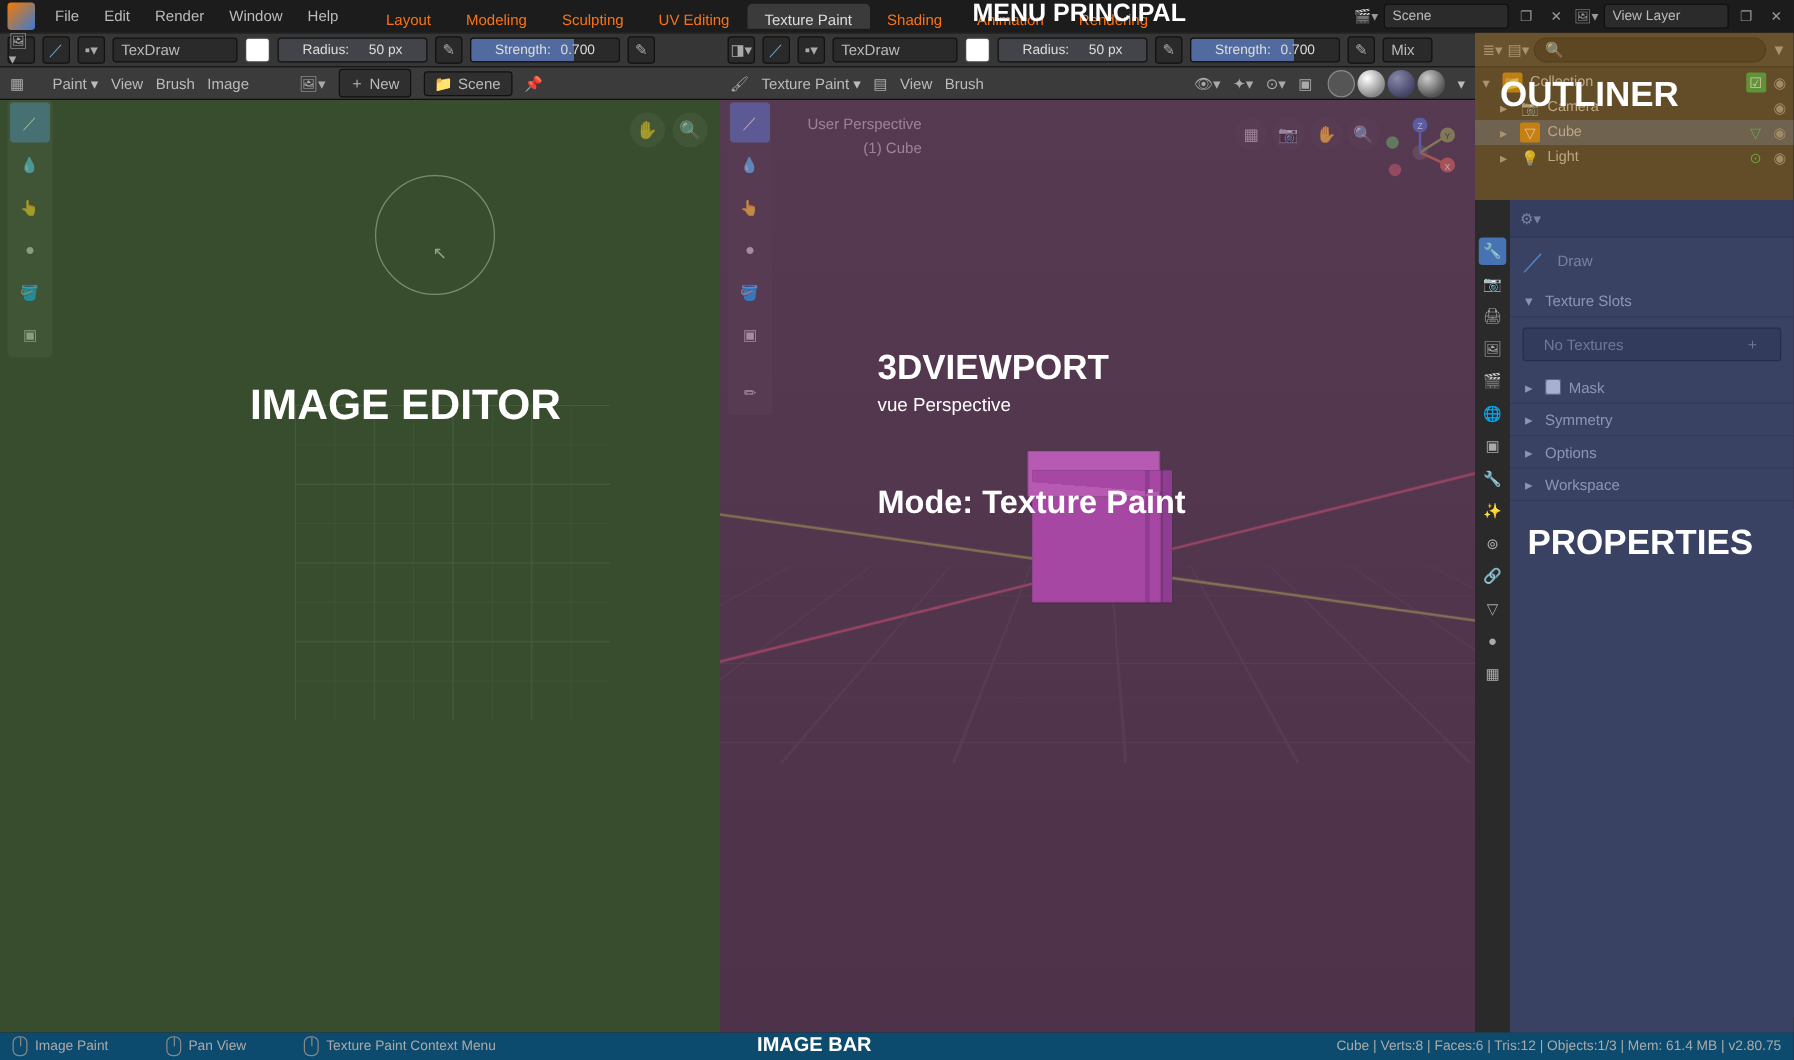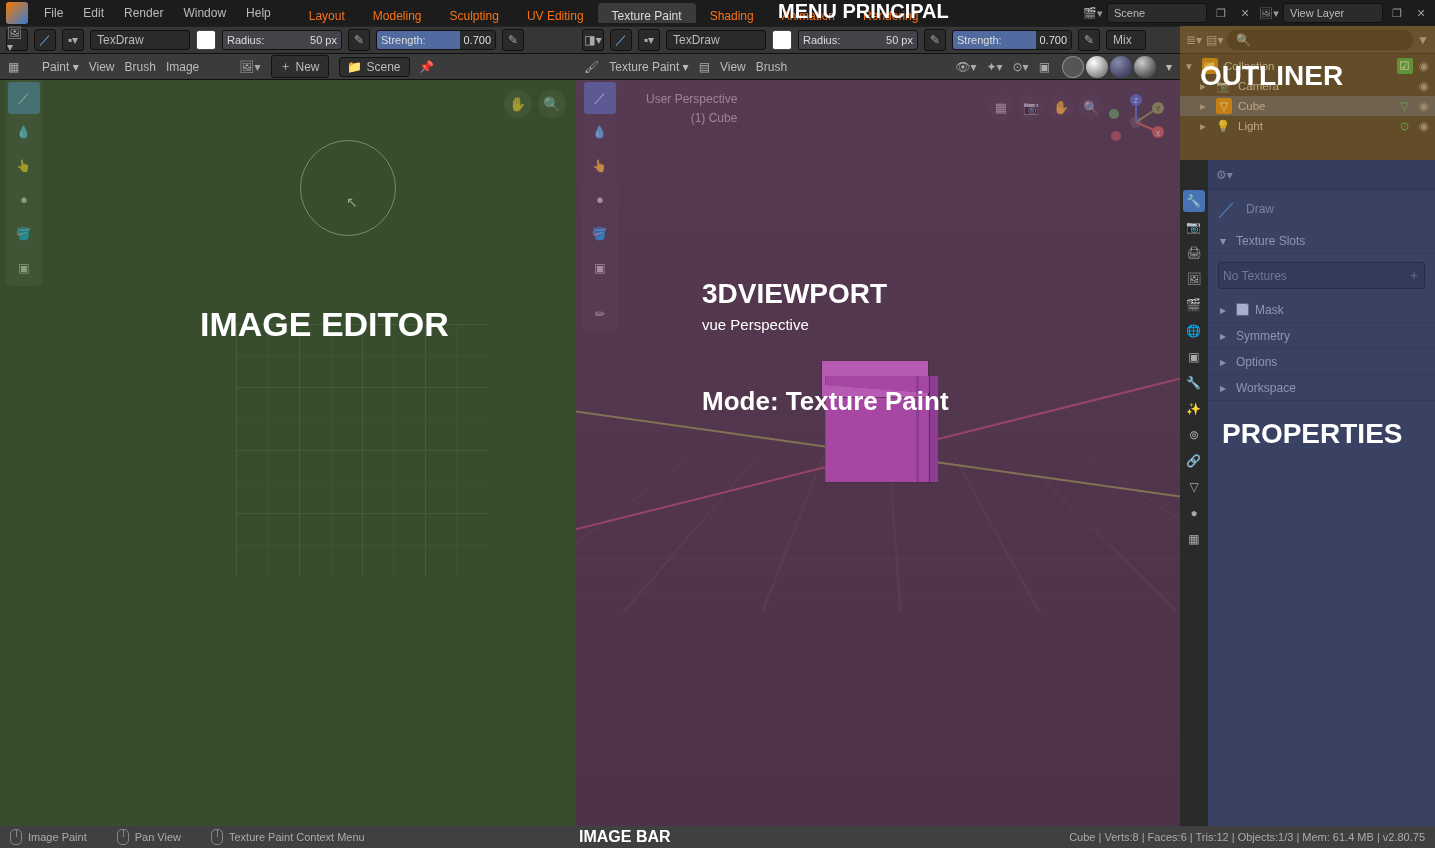--- a/index.html
+++ b/index.html
@@ -16,21 +16,21 @@
 .iconbtn { width: 20px; height: 20px; display: flex; align-items: center; justify-content: center; font-size: 11px; color: #999; }
 
 
 .overlay-label { position: absolute; font-weight: 800; color: #fff; z-index: 60; }
 
 
 .brush-row { position: absolute; top: 26px; height: 28px; display: flex; align-items: center; gap: 6px; padding: 0 6px; background: #363636; border-top: 1px solid #222; border-bottom: 1px solid #111; }
 .brush-row .knob { width: 22px; height: 22px; background: #2a2a2a; border: 1px solid #111; border-radius: 3px; display:flex;align-items:center;justify-content:center; }
 .brush-row .texname { background: #2a2a2a; border: 1px solid #111; border-radius: 3px; height: 20px; min-width: 100px; display:flex; align-items:center; padding:0 6px; color:#bbb; }
 .color-swatch { width: 20px; height: 20px; background: #fff; border: 1px solid #444; border-radius: 3px; }
-.numfield { display:flex; align-items:center; background:#42444a; border:1px solid #111; border-radius:3px; height:20px; padding:0 4px; font-size:11px; color:#ddd; min-width:120px; justify-content:space-between; }
+.numfield { display:flex; align-items:center; background:#42444a; border:1px solid #111; border-radius:3px; height:20px; padding:0 19px; font-size:11px; color:#ddd; min-width:120px; justify-content:space-between; }
 .numfield.strength { background: linear-gradient(to right, #516a9f 70%, #2a2a2a 70%); }
 
 
 .subhdr { position:absolute; height: 26px; display:flex; align-items:center; gap: 10px; padding: 0 8px; background:#3b3b3b; border-bottom:1px solid #111; }
 .subhdr .txt { color:#bbb; cursor:pointer; }
 .subhdr .btn { display:flex;align-items:center;gap:4px;padding:2px 8px;border:1px solid #111;border-radius:3px;background:#2f2f2f;color:#bbb; }
 
 
 #img-editor { position:absolute; left:0; top:80px; width:576px; bottom:22px; background:#2a2a2a; overflow:hidden; }
 #img-toolbar { position:absolute; top:0; left:6px; width:36px; background:#3b3b3b; border-radius:4px; padding:2px; display:flex; flex-direction:column; gap:2px; z-index:5; }
@@ -98,25 +98,25 @@
 
 #props { position:absolute; left:1180px; right:0; top:160px; bottom:22px; background:#373737; display:flex; }
 #props-tabs { width:28px; background:#2a2a2a; display:flex; flex-direction:column; align-items:center; padding-top:30px; gap:4px; }
 #props-tabs .tab { width:22px;height:22px;display:flex;align-items:center;justify-content:center;color:#aaa;border-radius:3px; }
 #props-tabs .tab.active { background:#4772b3; color:#fff; }
 #props-body { flex:1; position:relative; }
 #props-body .hdr { height:30px; display:flex; align-items:center; padding:0 8px; border-bottom:1px solid #222; background:#303030; }
 #props-body .brush-hdr { height:38px; display:flex; align-items:center; gap:10px; padding:0 10px; }
 #props-body .section { padding:4px 12px; border-bottom:1px solid #2a2a2a; display:flex; align-items:center; gap:6px; color:#ccc; height:26px;}
 #props-body .section .tri { width:10px; }
-.notex { margin:8px 10px; padding:4px 4px; background:#2a2a2a; border:1px solid #111; border-radius:3px; color:#999; display:flex; justify-content:space-between; align-items:center;}
+.notex { margin:8px 10px; padding:4px 16px; background:#2a2a2a; border:1px solid #111; border-radius:3px; color:#999; display:flex; justify-content:space-between; align-items:center;}
 #props-tint { position:absolute; inset:0; background:rgba(60,80,150,0.45); pointer-events:none; z-index:30;}
 
 
-#status { position:absolute; left:0; right:0; bottom:0; height:22px; background:#404040; color:#aaa; display:flex; align-items:center; font-size:11px; padding:0 10px; gap:30px; }
+#status { position:absolute; left:0; right:0; bottom:0; height:22px; background:#0c4a6e; color:#aaa; display:flex; align-items:center; font-size:11px; padding:0 10px; gap:46px; }
 #status .grp { display:flex; align-items:center; gap:6px; }
 #status .rt { margin-left:auto; }
 .mouse { display:inline-block;width:12px;height:16px;border:1px solid #888;border-radius:5px;position:relative; }
 .mouse::before{content:"";position:absolute;top:0;left:50%;width:1px;height:7px;background:#888;}
 </style>
 </head>
 <body>
 
 <div id="topbar">
   <div class="logo"></div>

